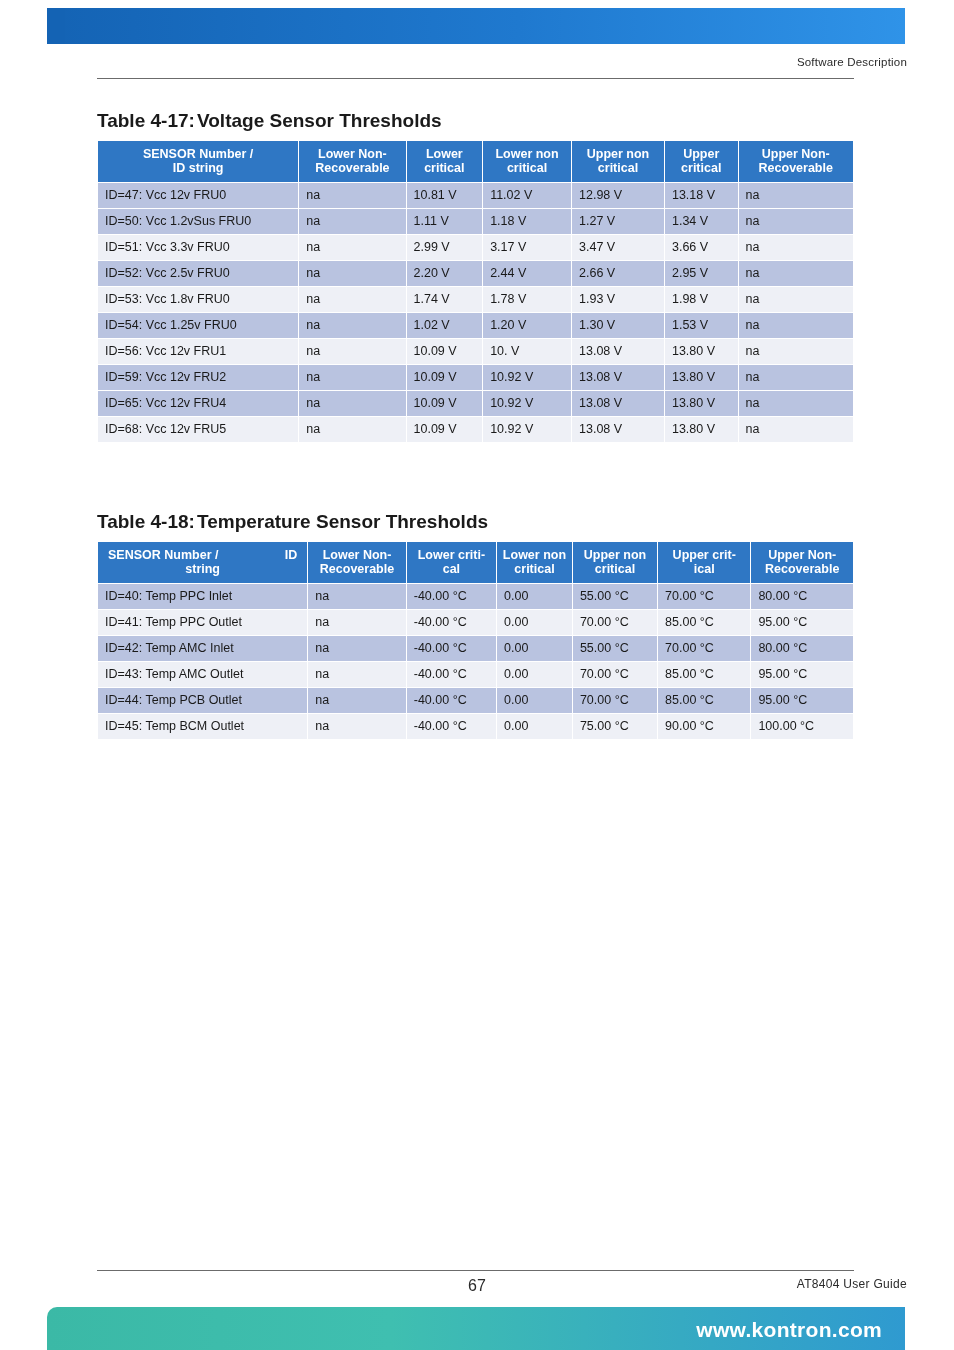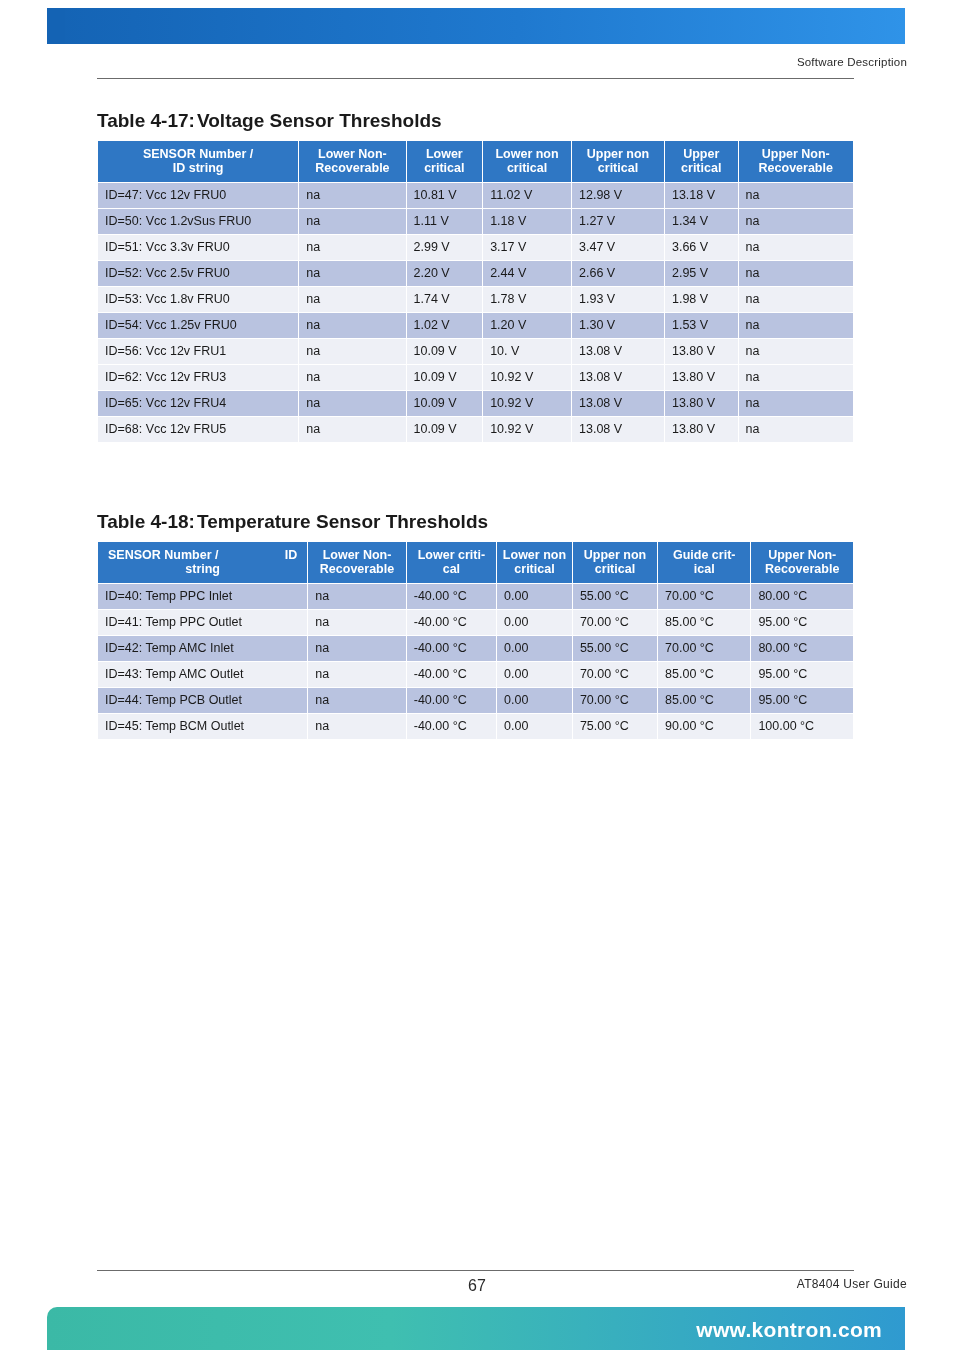--- a/index.html
+++ b/index.html
@@ -287,22 +287,22 @@
       </tr>
       <tr class="row-even">
         <td>ID=56: Vcc 12v FRU1</td>
         <td>na</td>
         <td>10.09 V</td>
         <td>10. V</td>
         <td>13.08 V</td>
         <td>13.80 V</td>
         <td>na</td>
       </tr>
-      <tr class="row-even">
-        <td>ID=62: Vcc 12v FRU3</td>
+      <tr class="row-odd">
+        <td>ID=59: Vcc 12v FRU2</td>
         <td>na</td>
         <td>10.09 V</td>
         <td>10.92 V</td>
         <td>13.08 V</td>
         <td>13.80 V</td>
         <td>na</td>
       </tr>
       <tr class="row-odd">
         <td>ID=65: Vcc 12v FRU4</td>
         <td>na</td>
@@ -357,21 +357,21 @@
       </th>
       <th>
         <div>Lower non</div>
         <div>critical</div>
       </th>
       <th>
         <div>Upper non</div>
         <div>critical</div>
       </th>
       <th>
-        <div>Guide crit-</div>
+        <div>Upper crit-</div>
         <div>ical</div>
       </th>
       <th>
         <div>Upper Non-</div>
         <div>Recoverable</div>
       </th>
     </tr>
   </thead>
   <tbody id="temperature-body">
       <tr class="row-odd">

